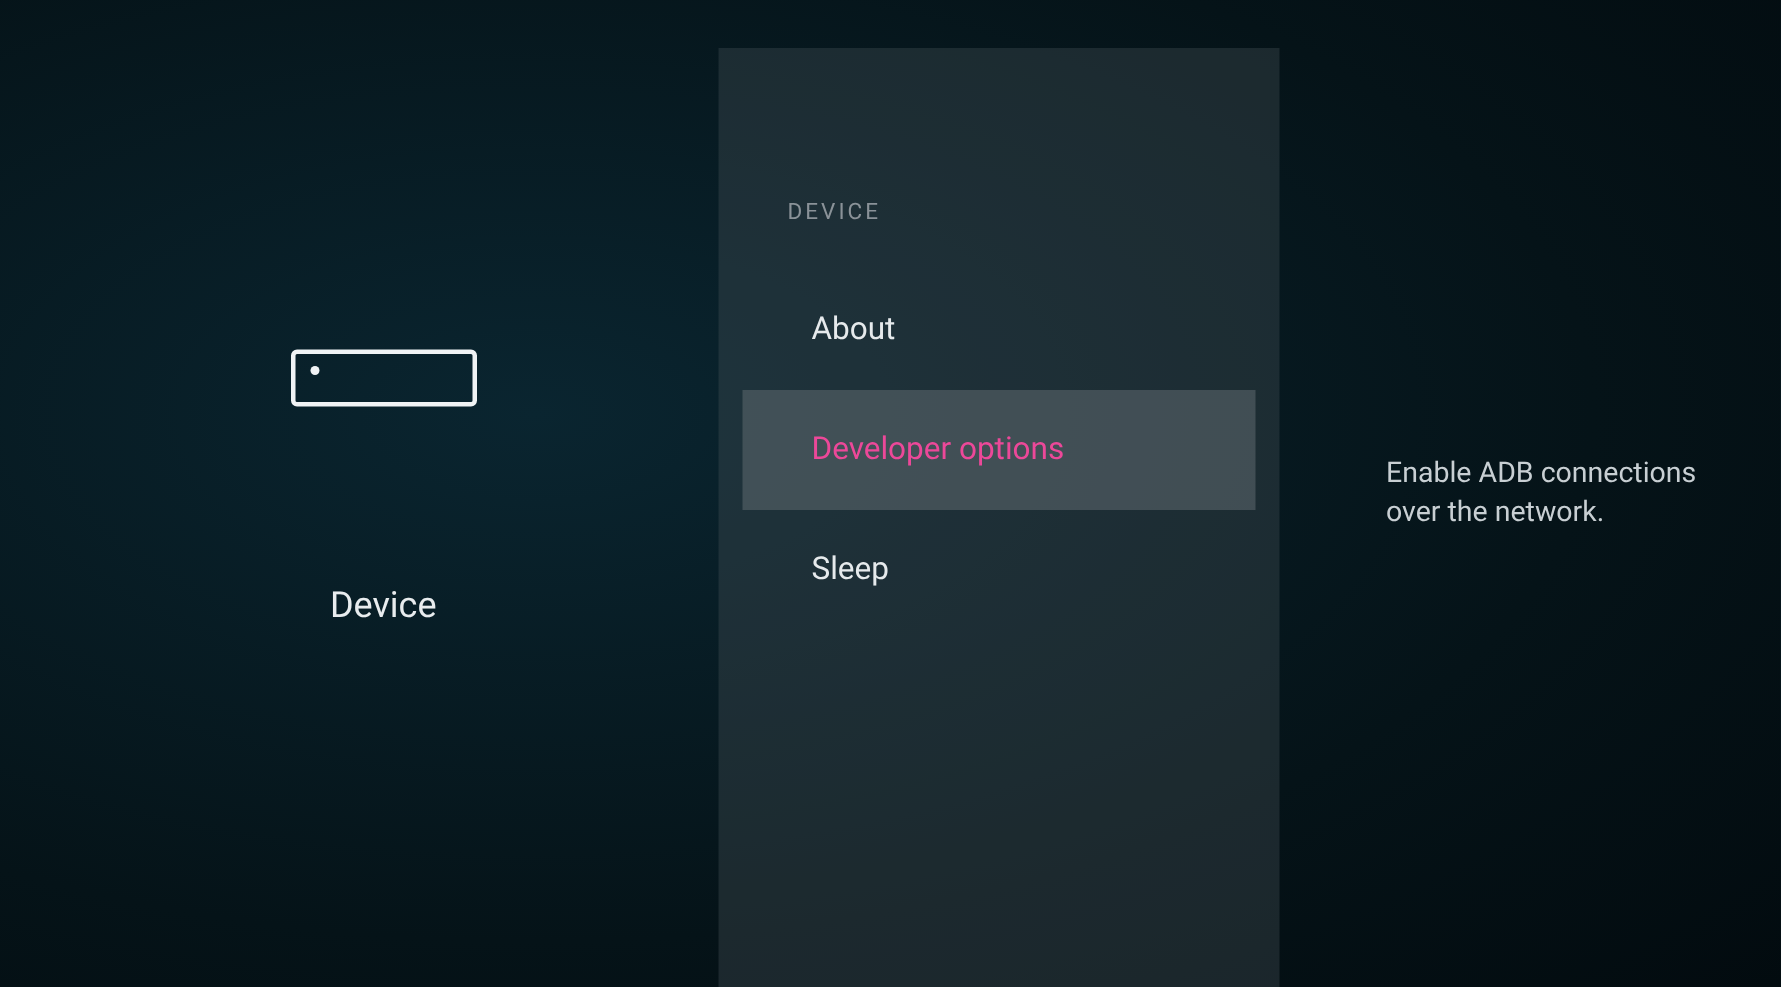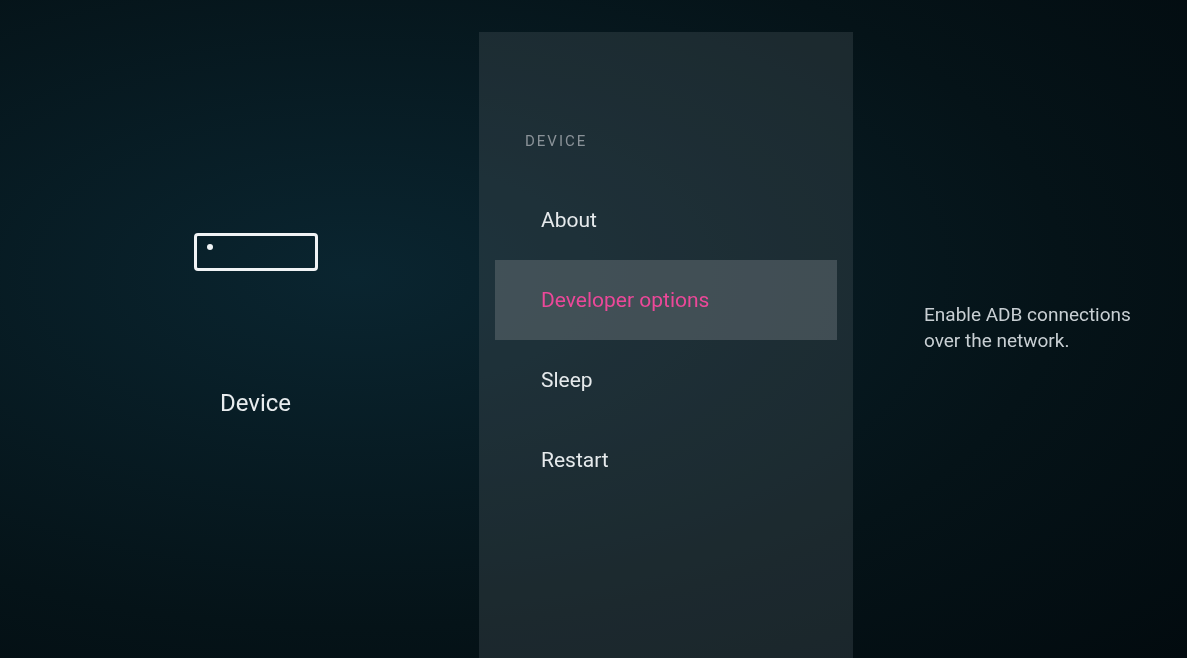--- a/index.html
+++ b/index.html
@@ -104,21 +104,18 @@
 
   <div class="menu-item selected">
     <span>Developer options</span>
   </div>
 
 
   <div class="menu-item">
     <span>Sleep</span>
   </div>
 
-  <div class="menu-item">
-    <span>Restart</span>
-  </div>
 
 </div>
 
 <div class="right-panel">
   <div class="description-text">Enable ADB connections over the network.</div>
 </div>
 
 </body></html>

